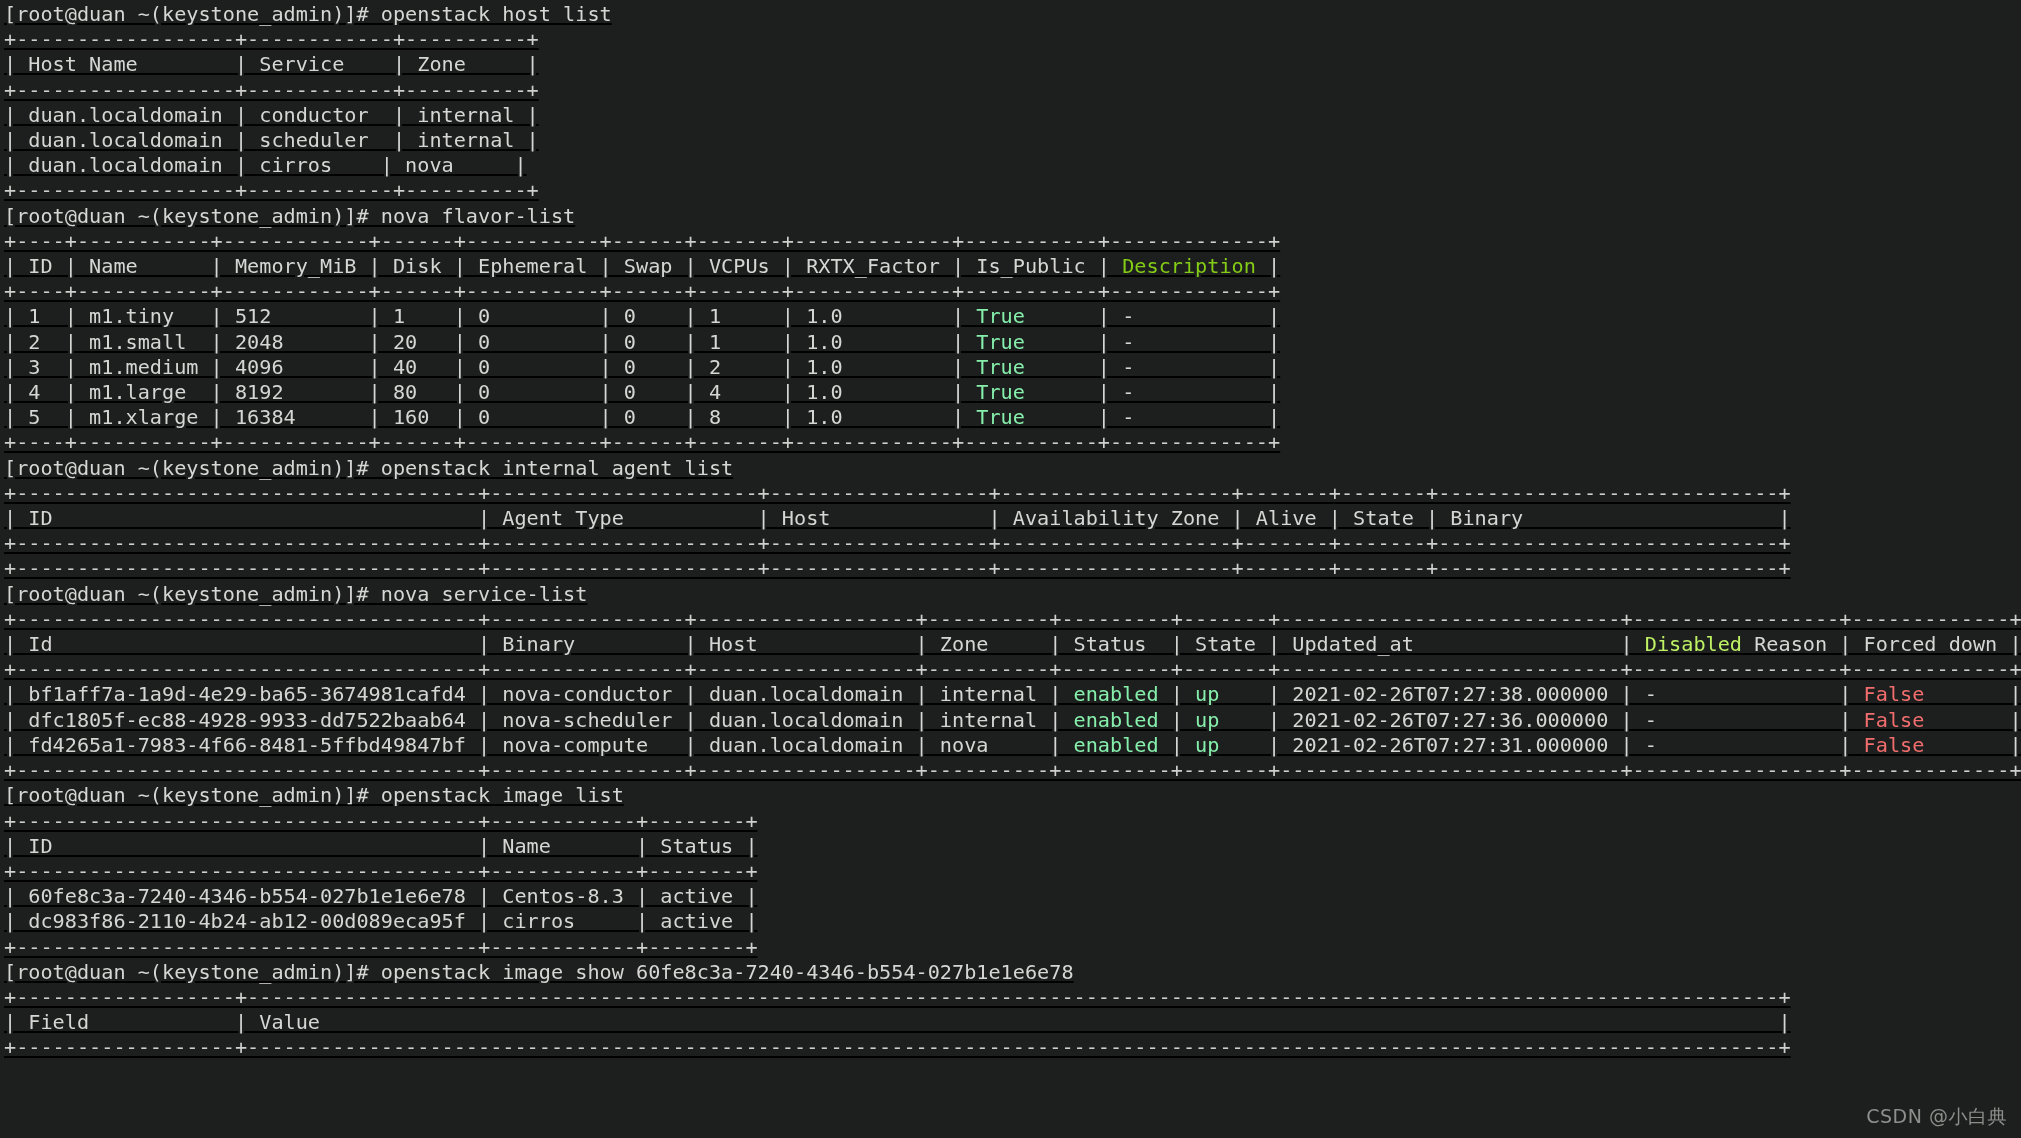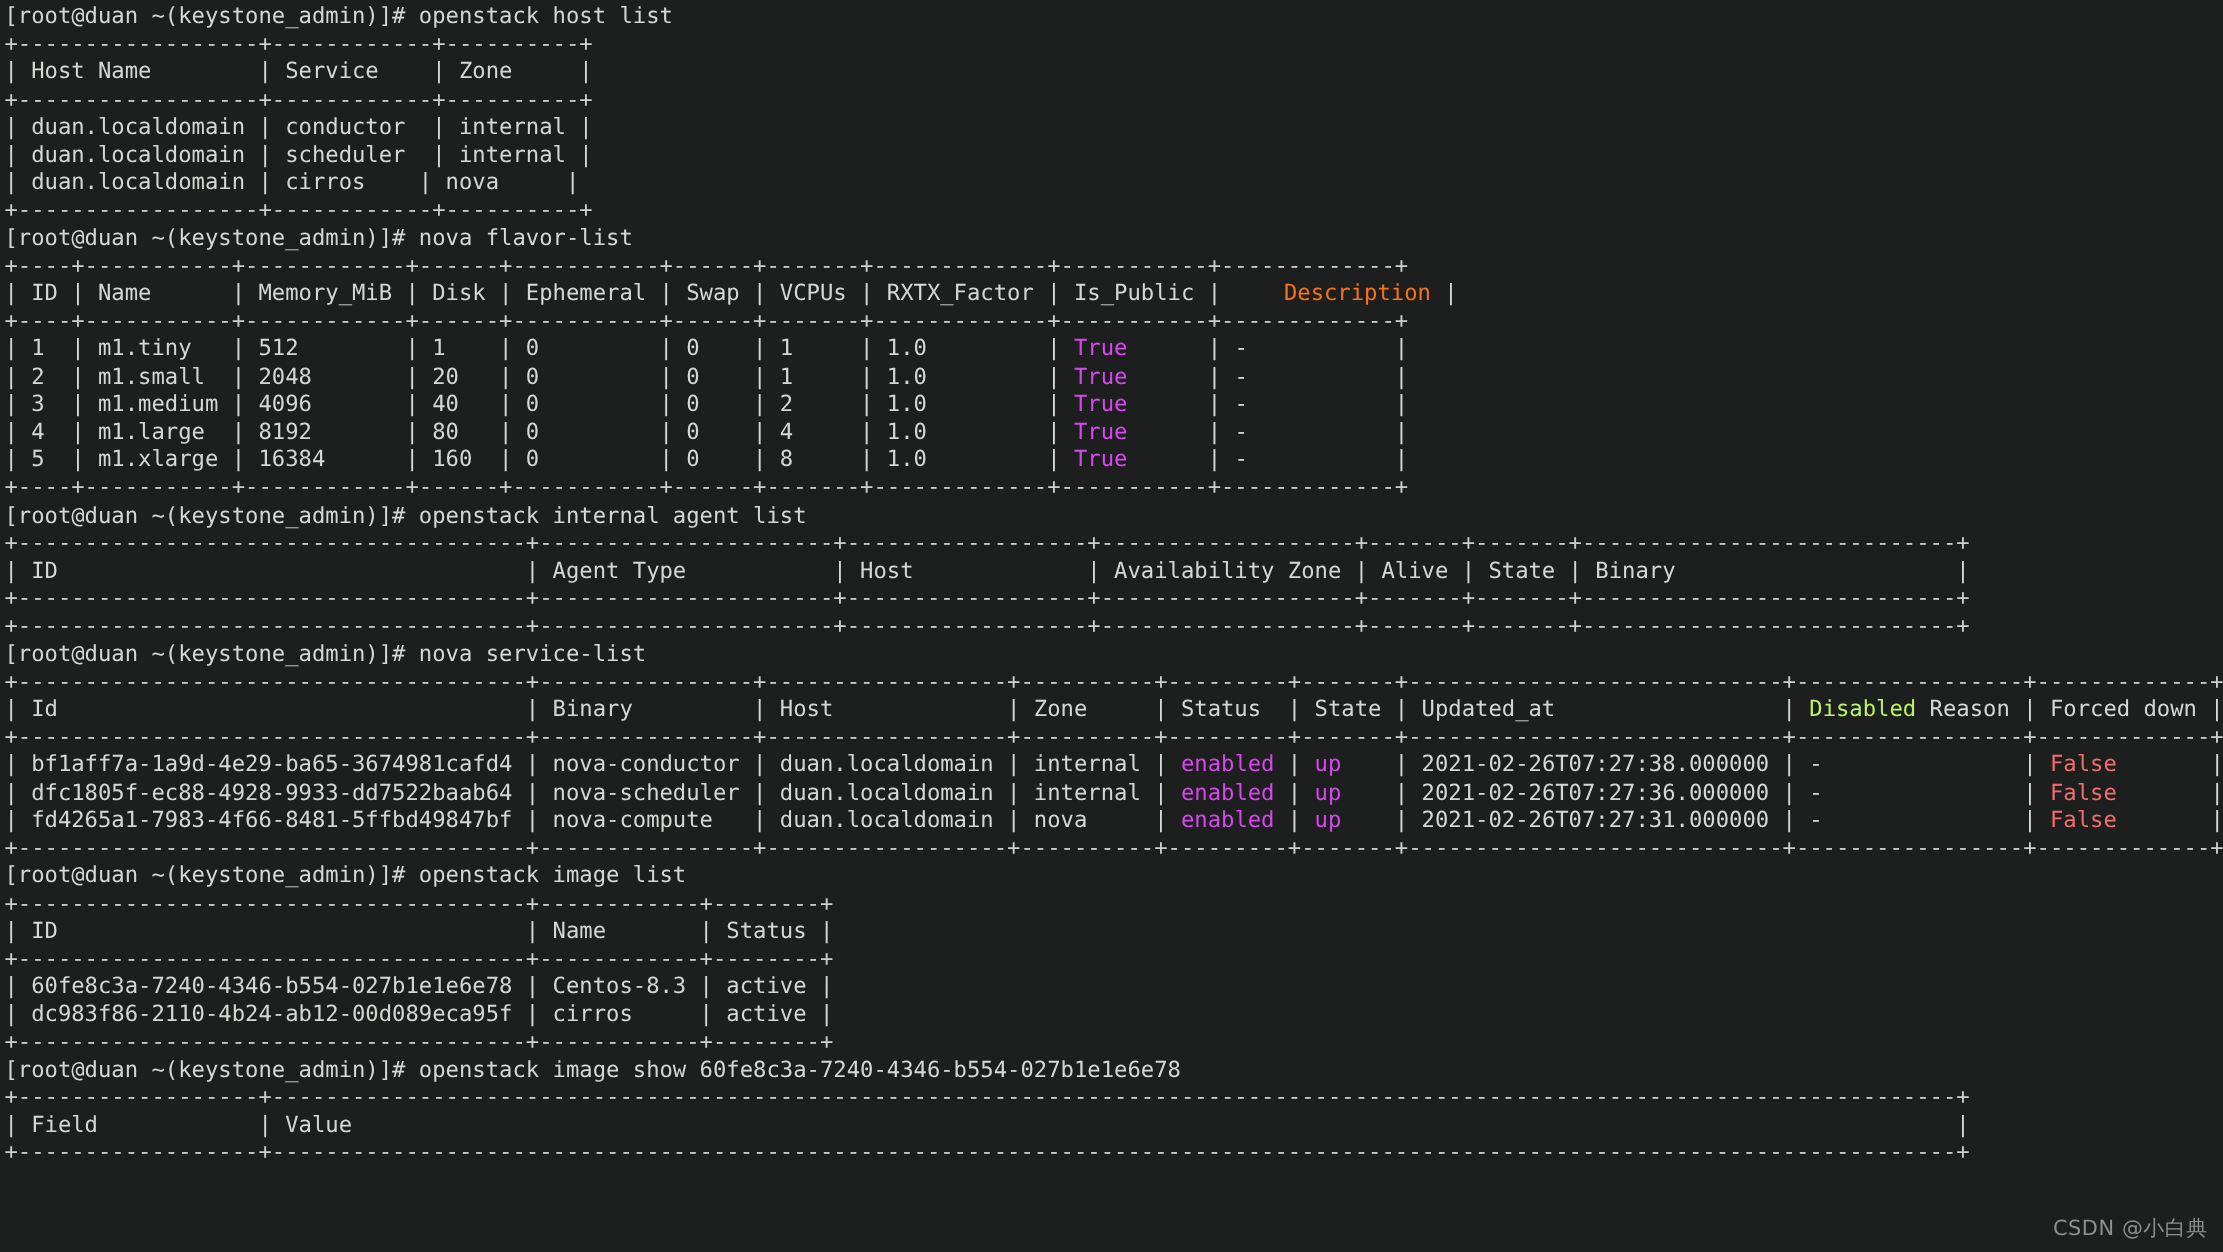--- a/index.html
+++ b/index.html
@@ -14,35 +14,36 @@
     overflow: hidden;
     font-family: "DejaVu Sans Mono", "Liberation Mono", monospace;
   }
   #terminal {
     position: relative;
     width: 2021px;
     height: 1138px;
     background: #1d1f1e;
     box-sizing: border-box;
     padding: 2px 0 0 4px;
+    text-decoration: underline;
   }
   pre.term-line {
     margin: 0;
     padding: 0;
     font-family: "DejaVu Sans Mono", "Liberation Mono", monospace;
     font-size: 20.2px;
     line-height: 25.2px;
     letter-spacing: 0px;
     color: #d6d7d5;
     white-space: pre;
     font-weight: 400;
   }
   .fg-white   { color: #d6d7d5; }
-  .fg-green   { color: #d946ef; }
-  .fg-cyan    { color: #f97316; margin-left: 45px; }
+  .fg-green   { color: #86efac; }
+  .fg-cyan    { color: #84cc16; }
   .fg-yellow  { color: #bef264; }
   .fg-red     { color: #f26d6d; }
   .fg-rule    { color: #cfd0ce; }
 
   #watermark {
     position: absolute;
     right: 14px;
     bottom: 8px;
     color: #8e8f8d;
     font-family: "DejaVu Sans", "Liberation Sans", sans-serif;

